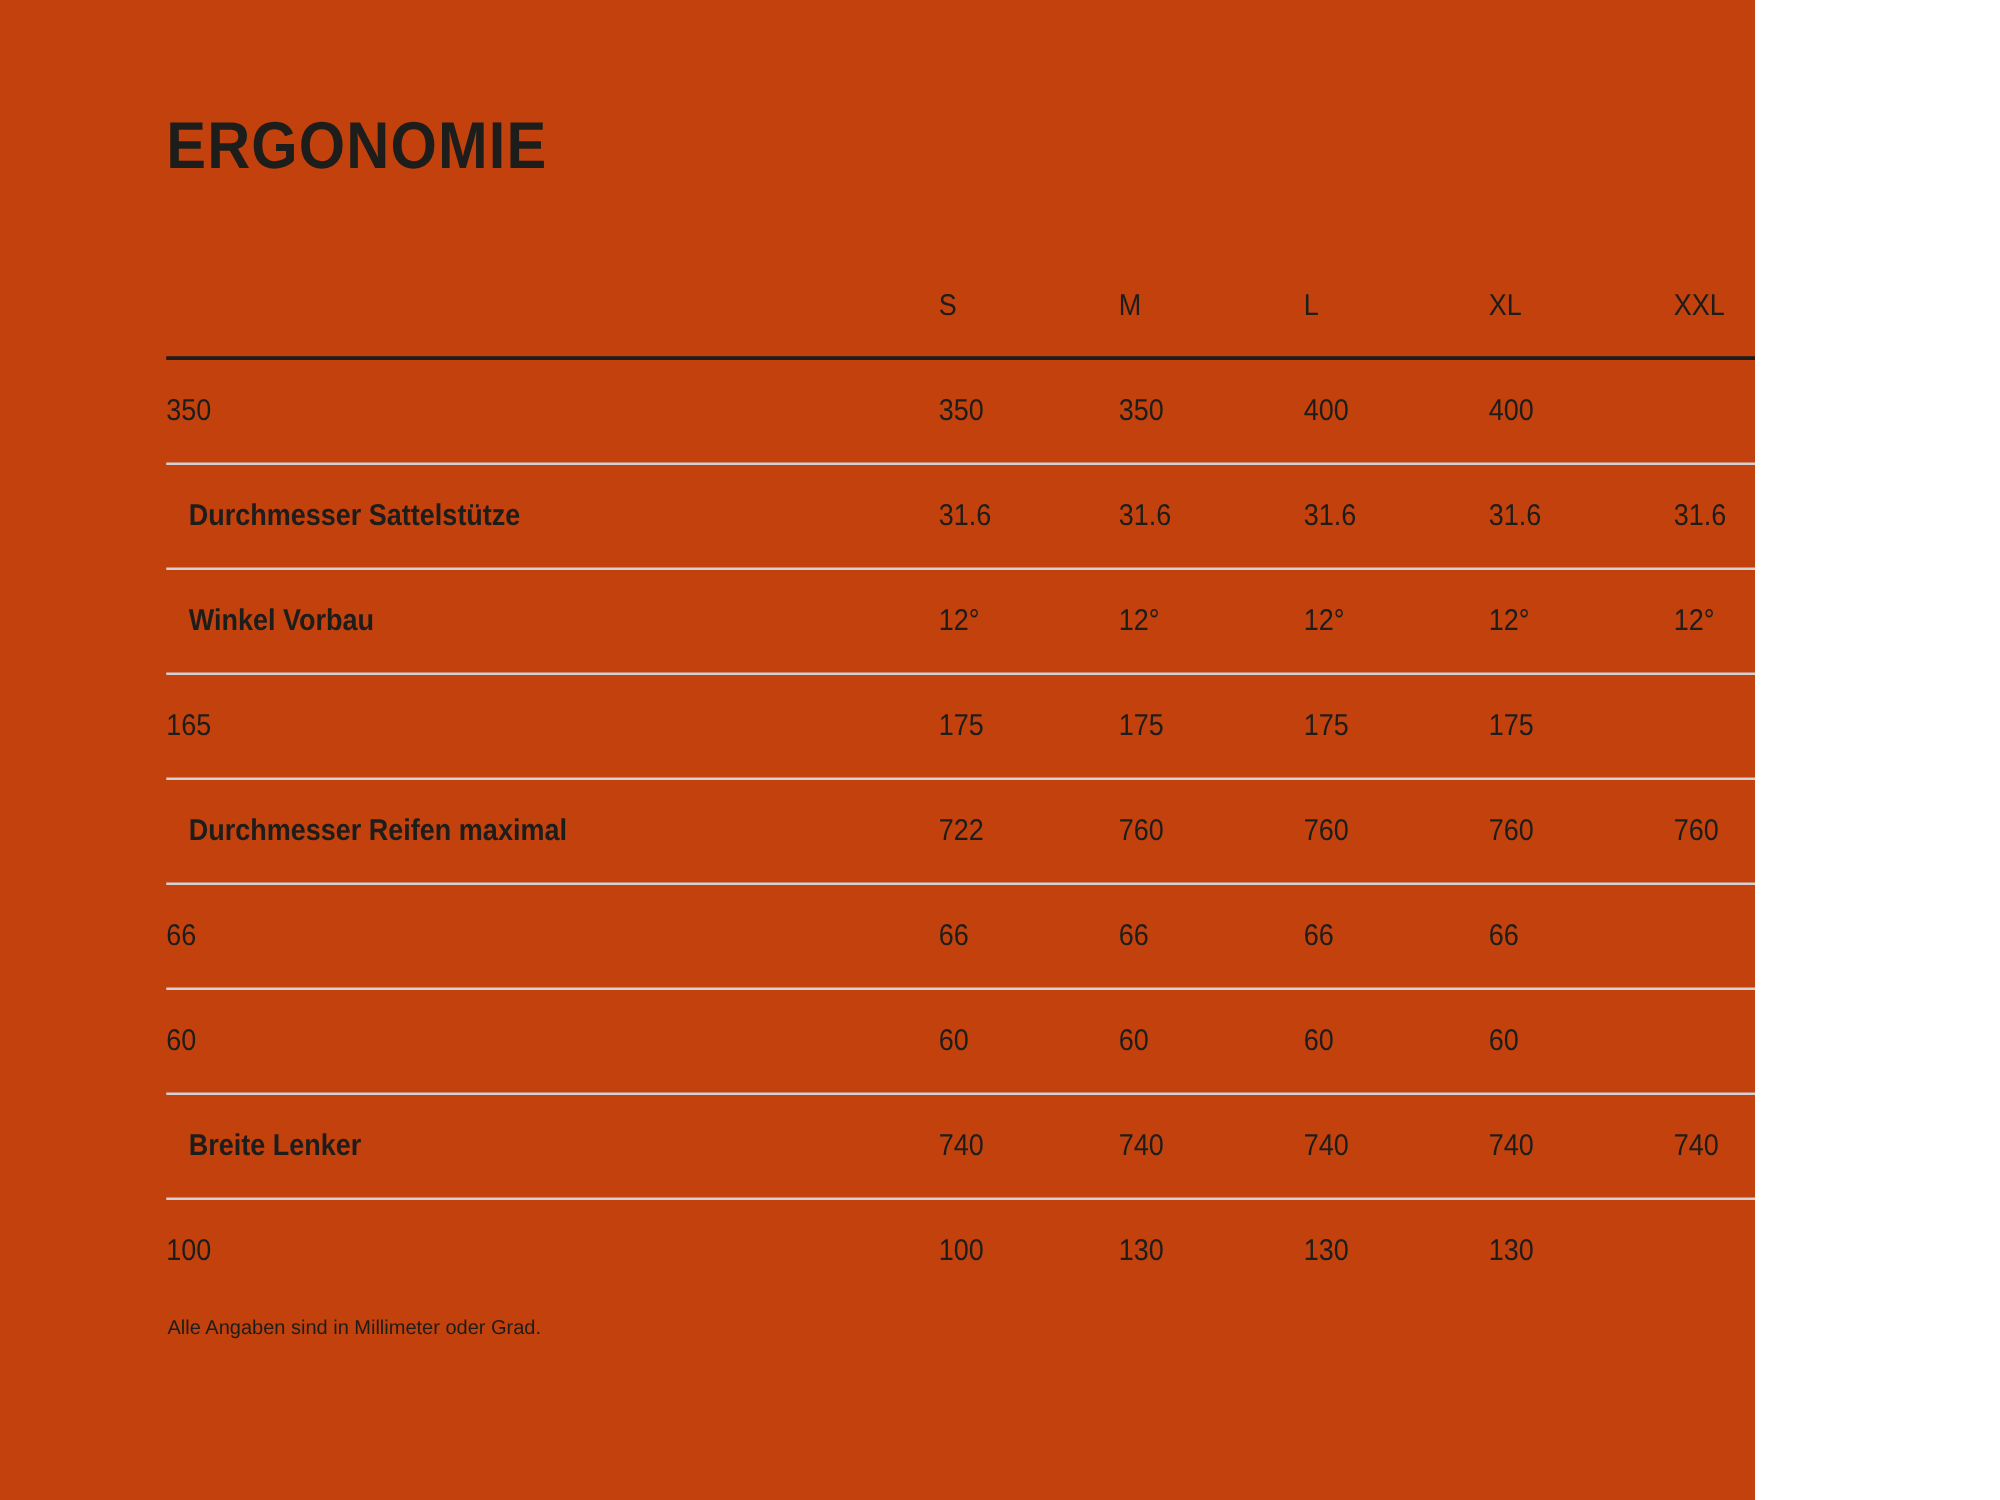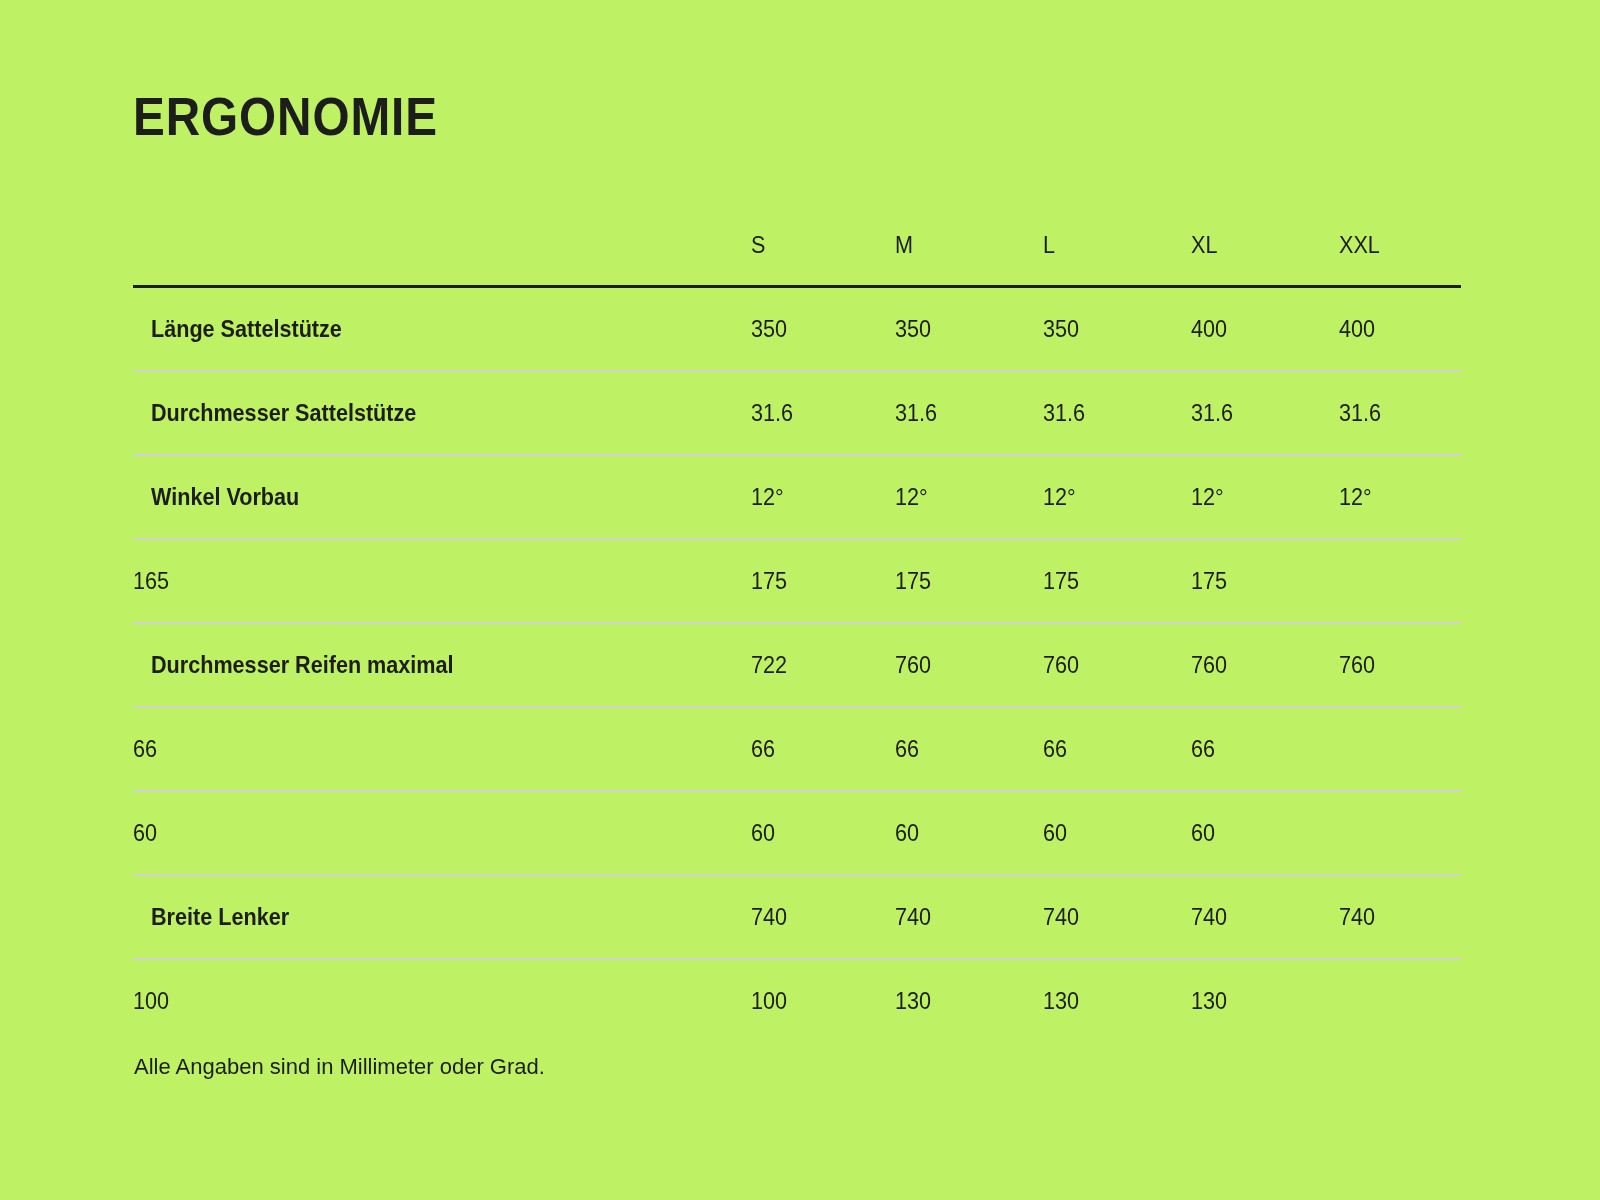--- a/index.html
+++ b/index.html
@@ -4,23 +4,23 @@
 <style>
   html, body {
     margin: 0;
     padding: 0;
     background: #ffffff;
     font-family: "Liberation Sans", sans-serif;
     color: #1d1d1b;
   }
   .page {
     position: relative;
-    width: 1600px;
+    width: 1404px;
     height: 1200px;
-    background: #bef264;
+    background: #c2410c;
     overflow: hidden;
   }
   .title {
     position: absolute;
     left: 133px;
     top: 86px;
     margin: 0;
     font-size: 53px;
     font-weight: 700;
     letter-spacing: 1px;
@@ -63,21 +63,21 @@
     display: inline-block;
     transform: scaleX(0.9);
     transform-origin: 0 50%;
     white-space: nowrap;
   }
   .footnote {
     position: absolute;
     left: 134px;
     top: 1054px;
     margin: 0;
-    font-size: 22px;
+    font-size: 16px;
     font-weight: 400;
     color: #1d1d1b;
   }
 </style>
 </head>
 <body>
 
 <div class="page">
 
   <h1 class="title">ERGONOMIE</h1>
@@ -87,21 +87,20 @@
     <div class="row header">
       <div class="cell label-cell"></div>
       <div class="cell"><span class="cond">S</span></div>
       <div class="cell"><span class="cond">M</span></div>
       <div class="cell"><span class="cond">L</span></div>
       <div class="cell"><span class="cond">XL</span></div>
       <div class="cell"><span class="cond">XXL</span></div>
     </div>
 
     <div class="row">
-      <div class="cell label-cell"><span class="cond">Länge Sattelstütze</span></div>
       <div class="cell"><span class="cond">350</span></div>
       <div class="cell"><span class="cond">350</span></div>
       <div class="cell"><span class="cond">350</span></div>
       <div class="cell"><span class="cond">400</span></div>
       <div class="cell"><span class="cond">400</span></div>
     </div>
 
     <div class="row">
       <div class="cell label-cell"><span class="cond">Durchmesser Sattelstütze</span></div>
       <div class="cell"><span class="cond">31.6</span></div>

